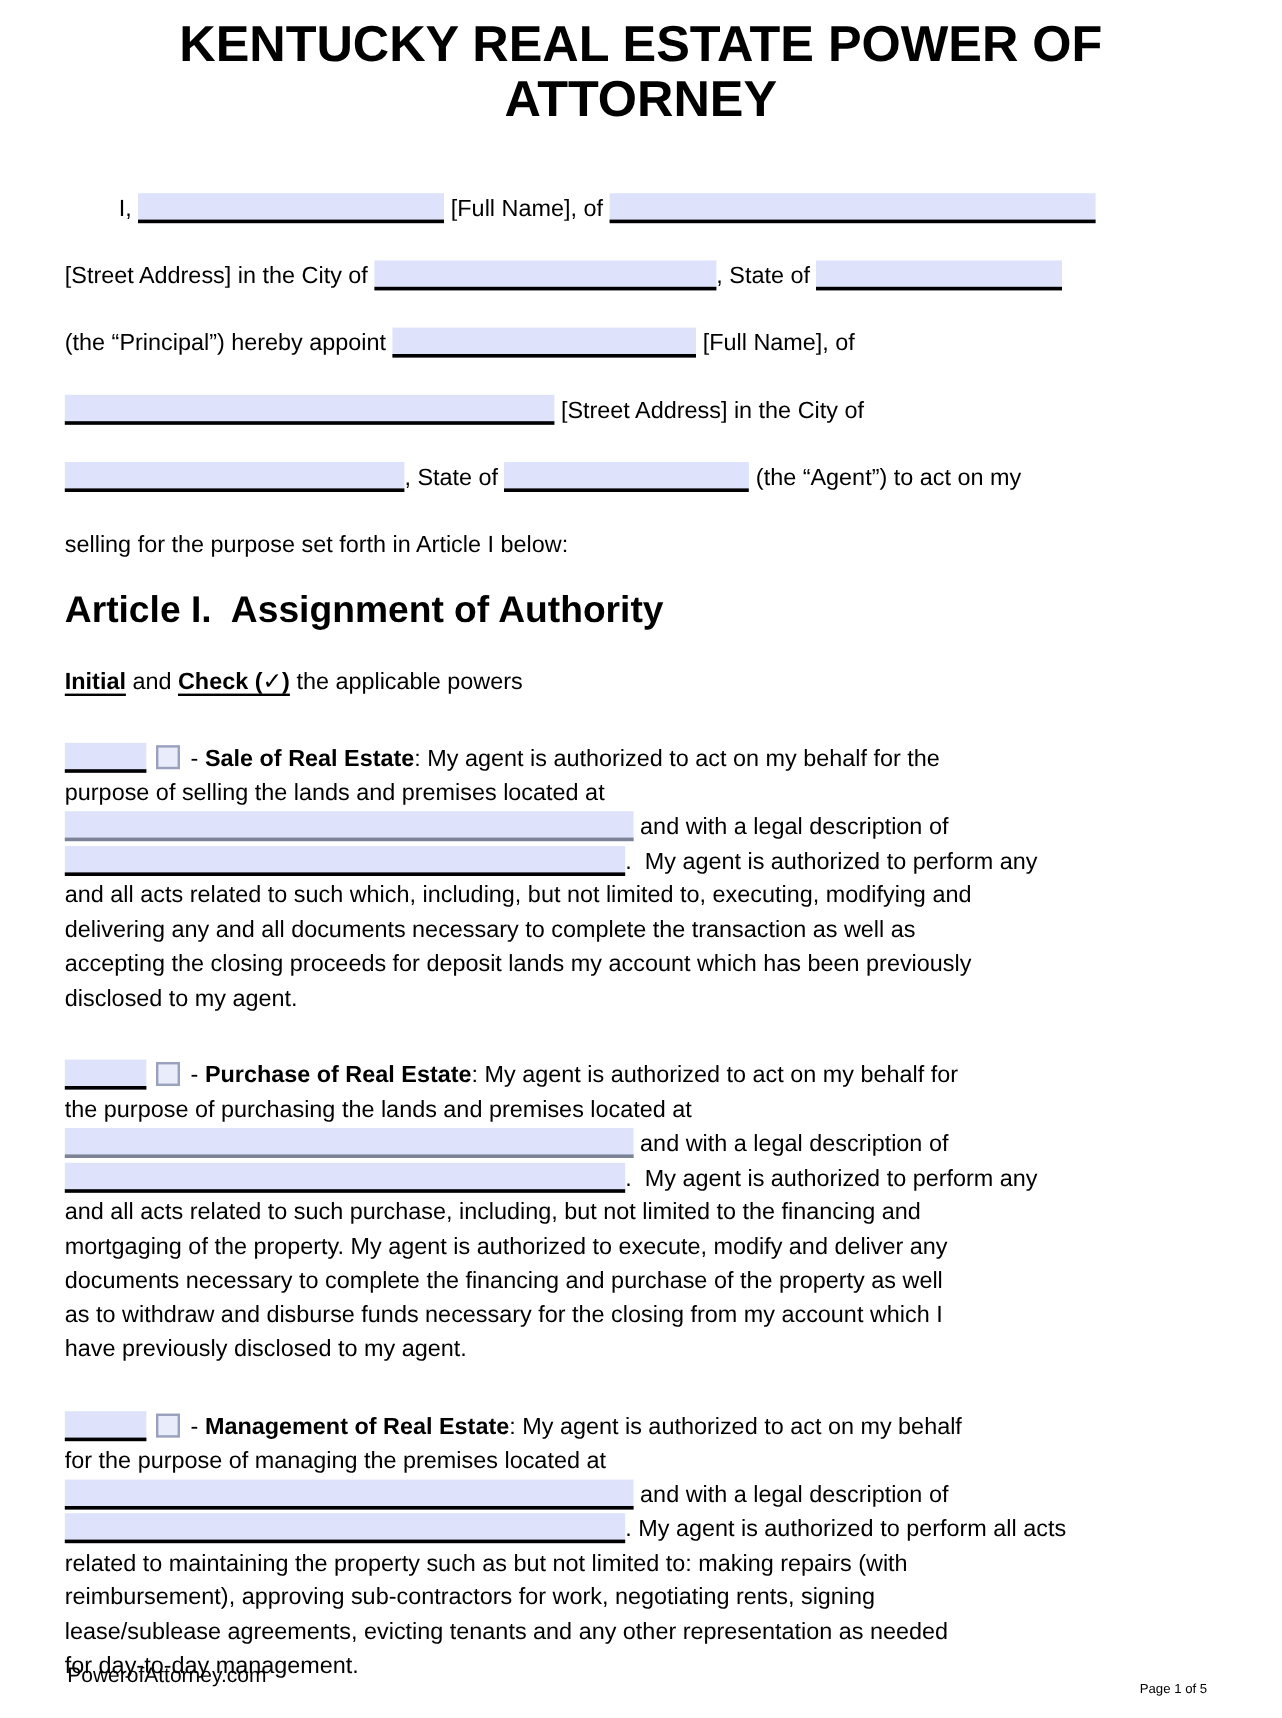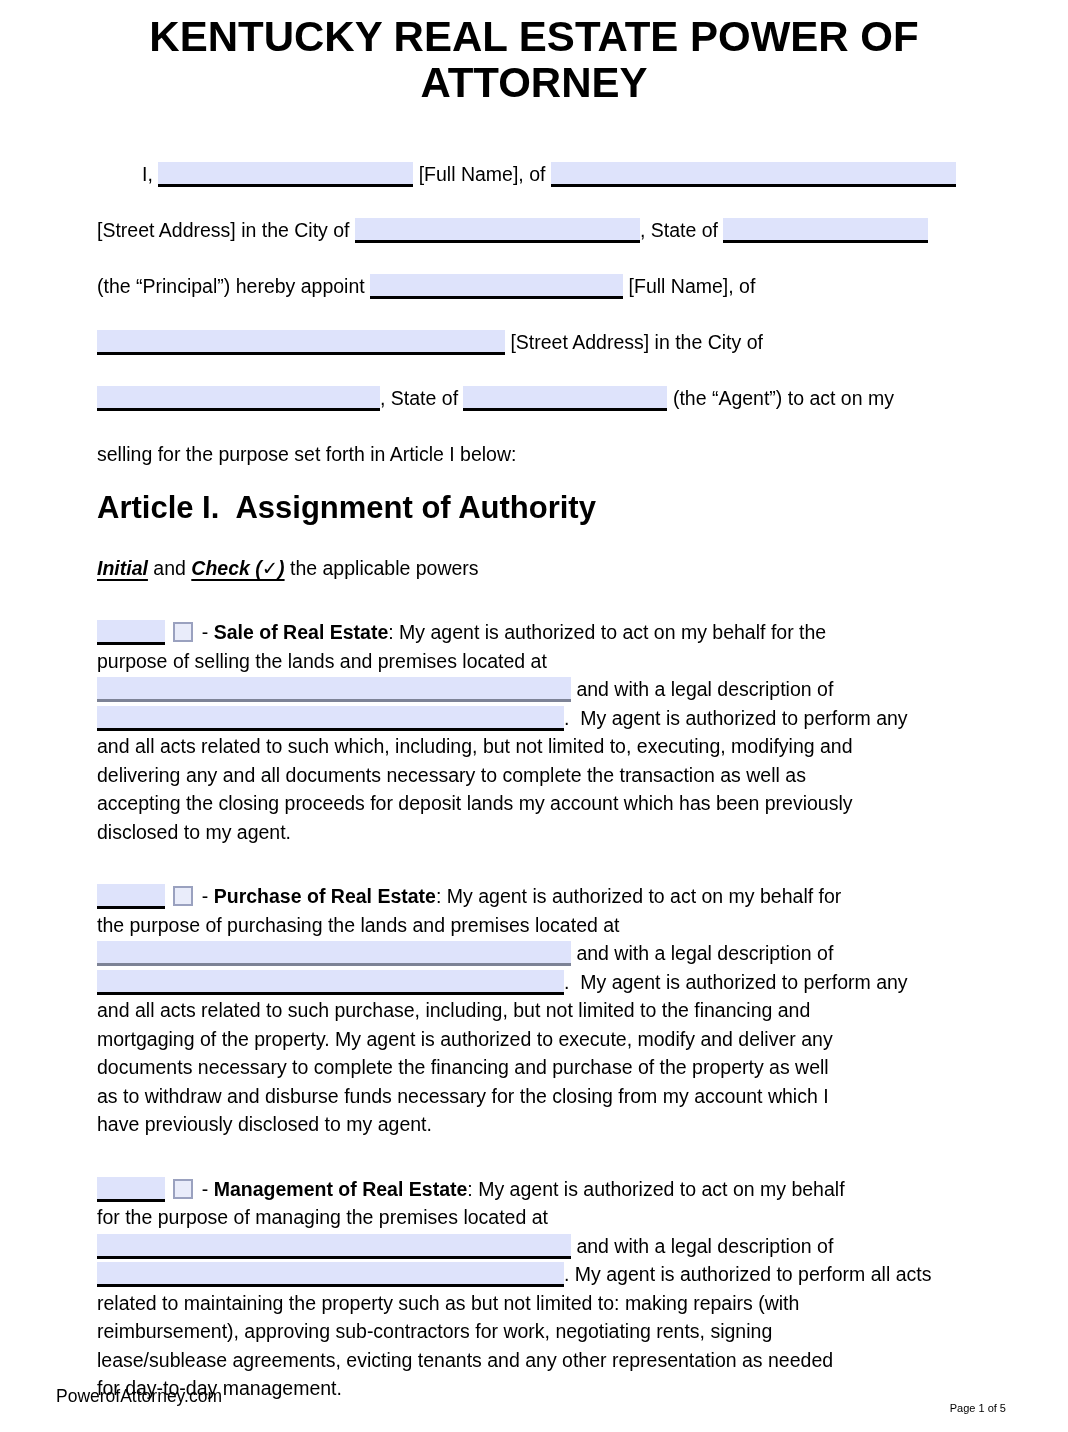--- a/index.html
+++ b/index.html
@@ -14,21 +14,21 @@
   html,body{margin:0;padding:0;background:#888;}
   .page{
     position:relative;
     width:1068px;height:1432px;
     margin:0 auto;
     background:var(--paper);
     color:var(--ink);
     font-family:"Liberation Sans","DejaVu Sans",sans-serif;
     font-size:19.5px;
     box-sizing:border-box;
-    padding:0 97px;
+    padding:0 54px;
     overflow:hidden;
   }
   h1.doc-title{
     margin:14px 0 0;
     text-align:center;
     font-size:42px;
     line-height:1.1;
     font-weight:bold;
     white-space:pre-wrap;
   }
@@ -42,21 +42,21 @@
   }
   .intro{margin-top:40px;}
   .intro .line{line-height:56px;}
   .intro .line:first-child{text-indent:45px;}
   .instruction{margin-top:28px;}
   .instruction .line{line-height:28px;}
   .power{margin-top:36px;}
   .power .line{line-height:28.5px;}
   .line{white-space:pre-wrap;}
   .bold{font-weight:bold;}
-  .boldu{font-weight:bold;text-decoration:underline;text-decoration-thickness:2px;text-underline-offset:4px;font-style:italic;}
+  .boldu{font-weight:bold;text-decoration:underline;text-decoration-thickness:2px;text-underline-offset:4px;}
   .field{
     display:inline-block;
     height:22px;
     background:var(--field-bg);
     border-bottom:3px solid var(--field-line);
     vertical-align:-6px;
   }
   .field-gray{border-bottom-color:var(--field-line-gray);}
   .checkbox{
     display:inline-block;

